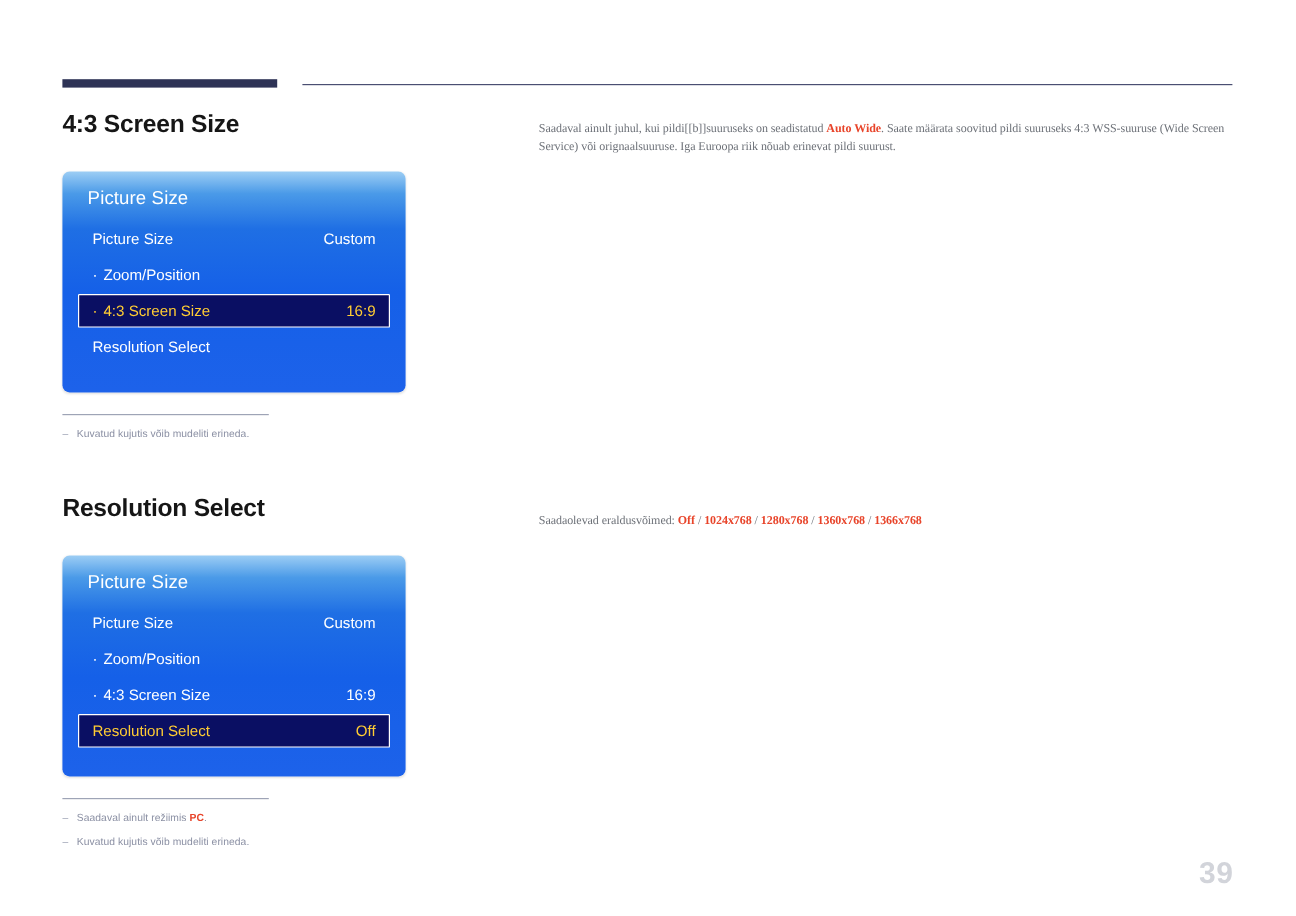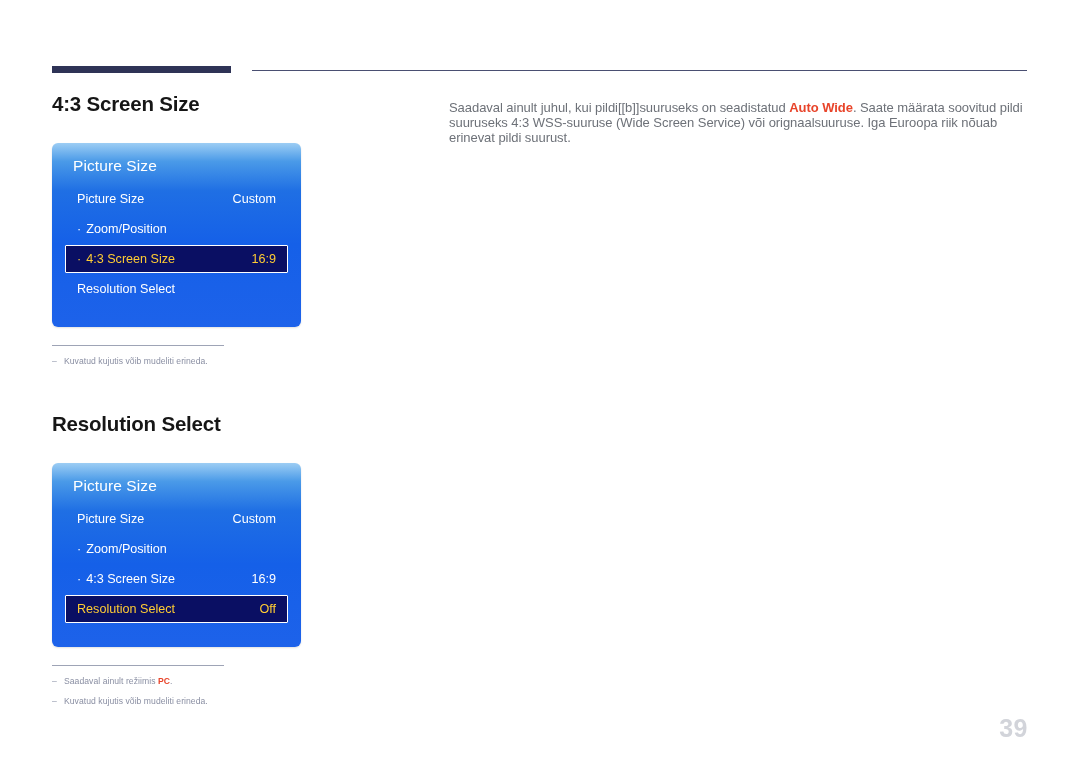--- a/index.html
+++ b/index.html
@@ -48,36 +48,37 @@
     color: #161616;
     letter-spacing: -0.2px;
     white-space: nowrap;
   }
 
   
   .body-copy {
     position: absolute;
     left: 449px;
     width: 580px;
-    font-size: 13px;
+    font-size: 10px;
     line-height: 15px;
     color: #6d7178;
     letter-spacing: -0.05px;
+    font-family: Liberation Serif, serif;
   }
   #copy-1 { top: 8px; }
   #copy-2 { top: 6px; }
   .copy-list { margin-top: 9px; }
   .hl { color: #e8442a; font-weight: bold; }
   .sep { color: #6d7178; }
 
   
   .osd {
     position: absolute;
     left: 52px;
-    width: 249px;
+    width: 286px;
     border-radius: 6px;
     background: linear-gradient(to bottom,
         #9ccdf4 0%,
         #4a9ae8 10%,
         #1f6fe4 26%,
         #1560e8 55%,
         #1d62ea 100%);
     box-shadow: 0 1px 2px rgba(0,0,0,0.12);
     overflow: hidden;
     padding-bottom: 22px;
@@ -204,20 +205,23 @@
     </div>
   </div>
 
 </div>
 
 <div class="section" id="section-2">
 
   <div class="sec-heading">Resolution Select</div>
 
   <div class="body-copy" id="copy-2">
+    <div class="copy-list">
+      <span>Saadaolevad eraldusvõimed: </span><span class="hl">Off</span><span class="sep"> / </span><span class="hl">1024x768</span><span class="sep"> / </span><span class="hl">1280x768</span><span class="sep"> / </span><span class="hl">1360x768</span><span class="sep"> / </span><span class="hl">1366x768</span>
+    </div>
   </div>
 
   <div class="osd" id="osd-2">
     <div class="osd-title">Picture Size</div>
     <div class="osd-rows">
 
       <div class="osd-row">
         <span class="lbl">Picture Size</span>
         <span class="val">Custom</span>
       </div>

